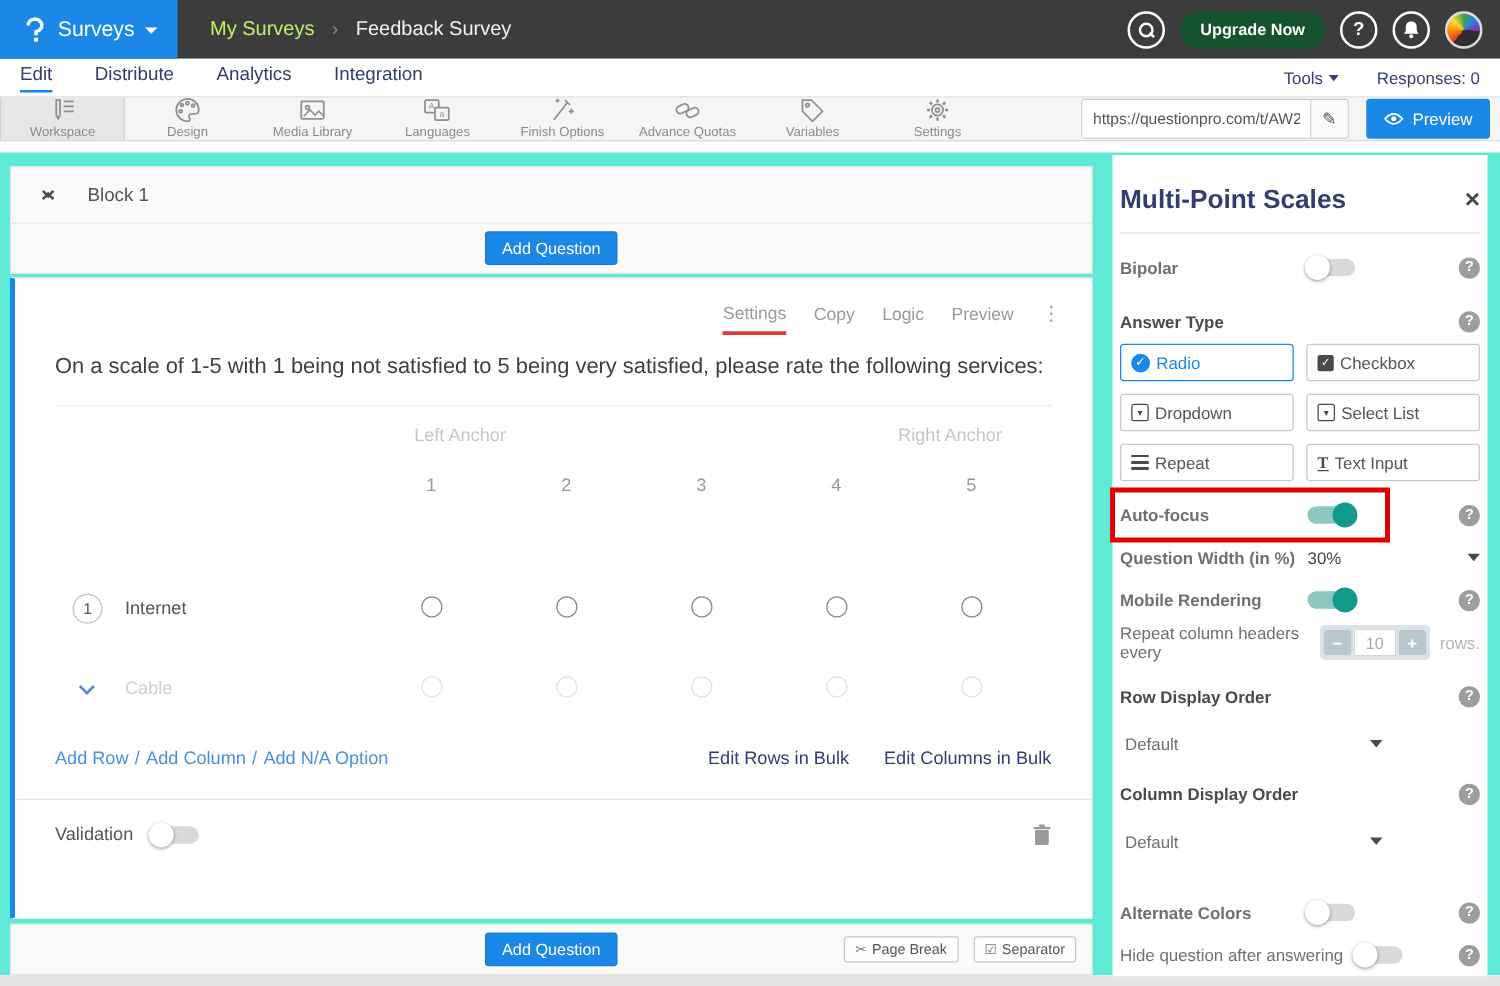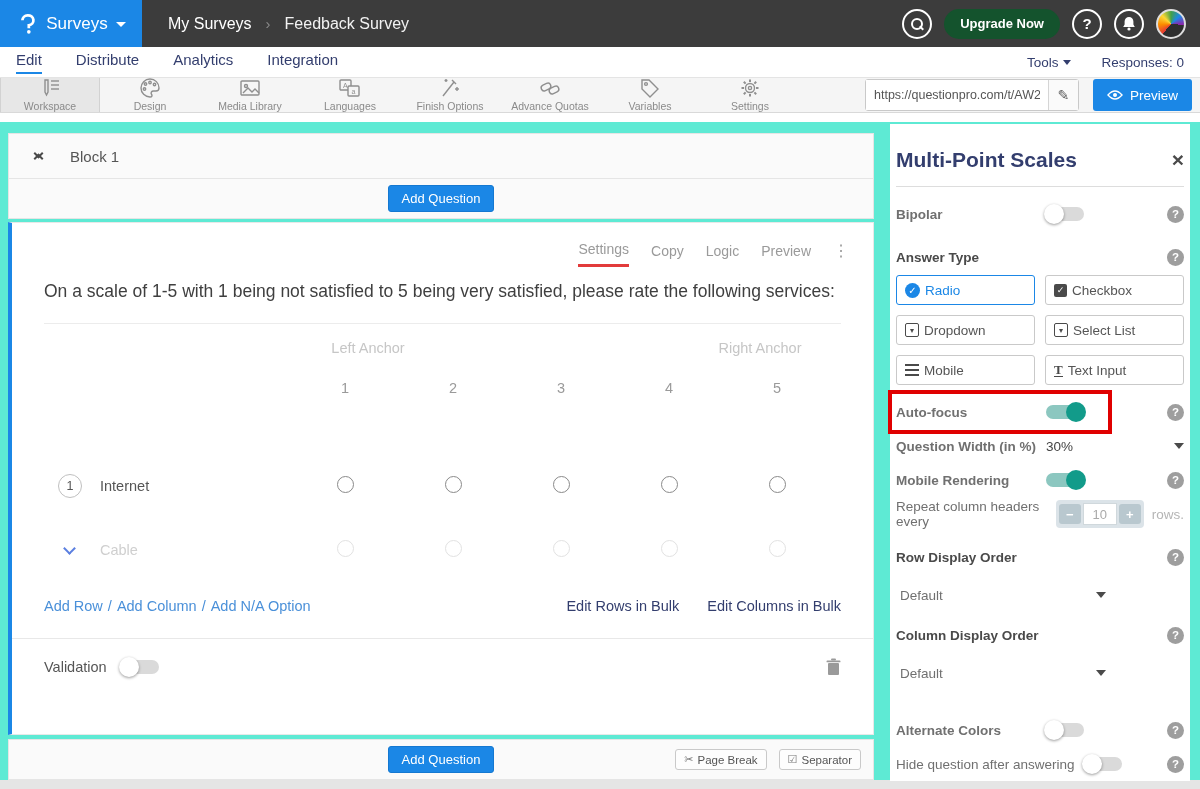--- a/index.html
+++ b/index.html
@@ -8,21 +8,21 @@
 
   
   .topbar { height:47px; background:#3c3c3c; display:flex; align-items:center; }
   .logo-block { width:142px; height:47px; background:#1b87e6; display:flex; align-items:center;
                 justify-content:center; gap:8px; color:#fff; cursor:pointer; }
   .logo-glyph { width:22px; height:24px; }
   .logo-label { font-size:17px; }
   .caret-white { width:0; height:0; border-left:5px solid transparent; border-right:5px solid transparent;
                  border-top:5px solid #fff; margin-top:2px; }
   .breadcrumb { display:flex; align-items:center; gap:14px; margin-left:26px; font-size:16px; }
-  .bc-parent { color:#ffffff; cursor:pointer; }
+  .bc-parent { color:#bef264; cursor:pointer; }
   .bc-sep { color:#8a8a8a; font-size:15px; }
   .bc-current { color:#f2f2f2; }
   .topbar-right { margin-left:auto; display:flex; align-items:center; gap:12px; margin-right:14px; }
   .circle-icon { width:30px; height:30px; border:2px solid #fff; border-radius:50%; display:flex;
                  align-items:center; justify-content:center; color:#fff; cursor:pointer; }
   .magnifier { position:relative; width:12px; height:12px; }
   .magnifier::before { content:""; position:absolute; width:8px; height:8px; border:2px solid #fff;
                        border-radius:50%; left:0; top:0; }
   .magnifier::after { content:""; position:absolute; width:5px; height:2px; background:#fff;
                       transform:rotate(45deg); left:8px; top:9px; }
@@ -457,21 +457,21 @@
       <button class="atype-btn">
         <span class="ico-drop">▾</span>
         <span>Dropdown</span>
       </button>
       <button class="atype-btn">
         <span class="ico-drop">▾</span>
         <span>Select List</span>
       </button>
       <button class="atype-btn">
         <span class="ico-slider"></span>
-        <span>Mobile</span>
+        <span>Repeat</span>
       </button>
       <button class="atype-btn">
         <span class="ico-text">T</span>
         <span>Text Input</span>
       </button>
     </div>
 
     <div class="prow autofocus-row">
       <span class="red-frame"></span>
       <span class="lbl lbl150">Auto-focus</span>

